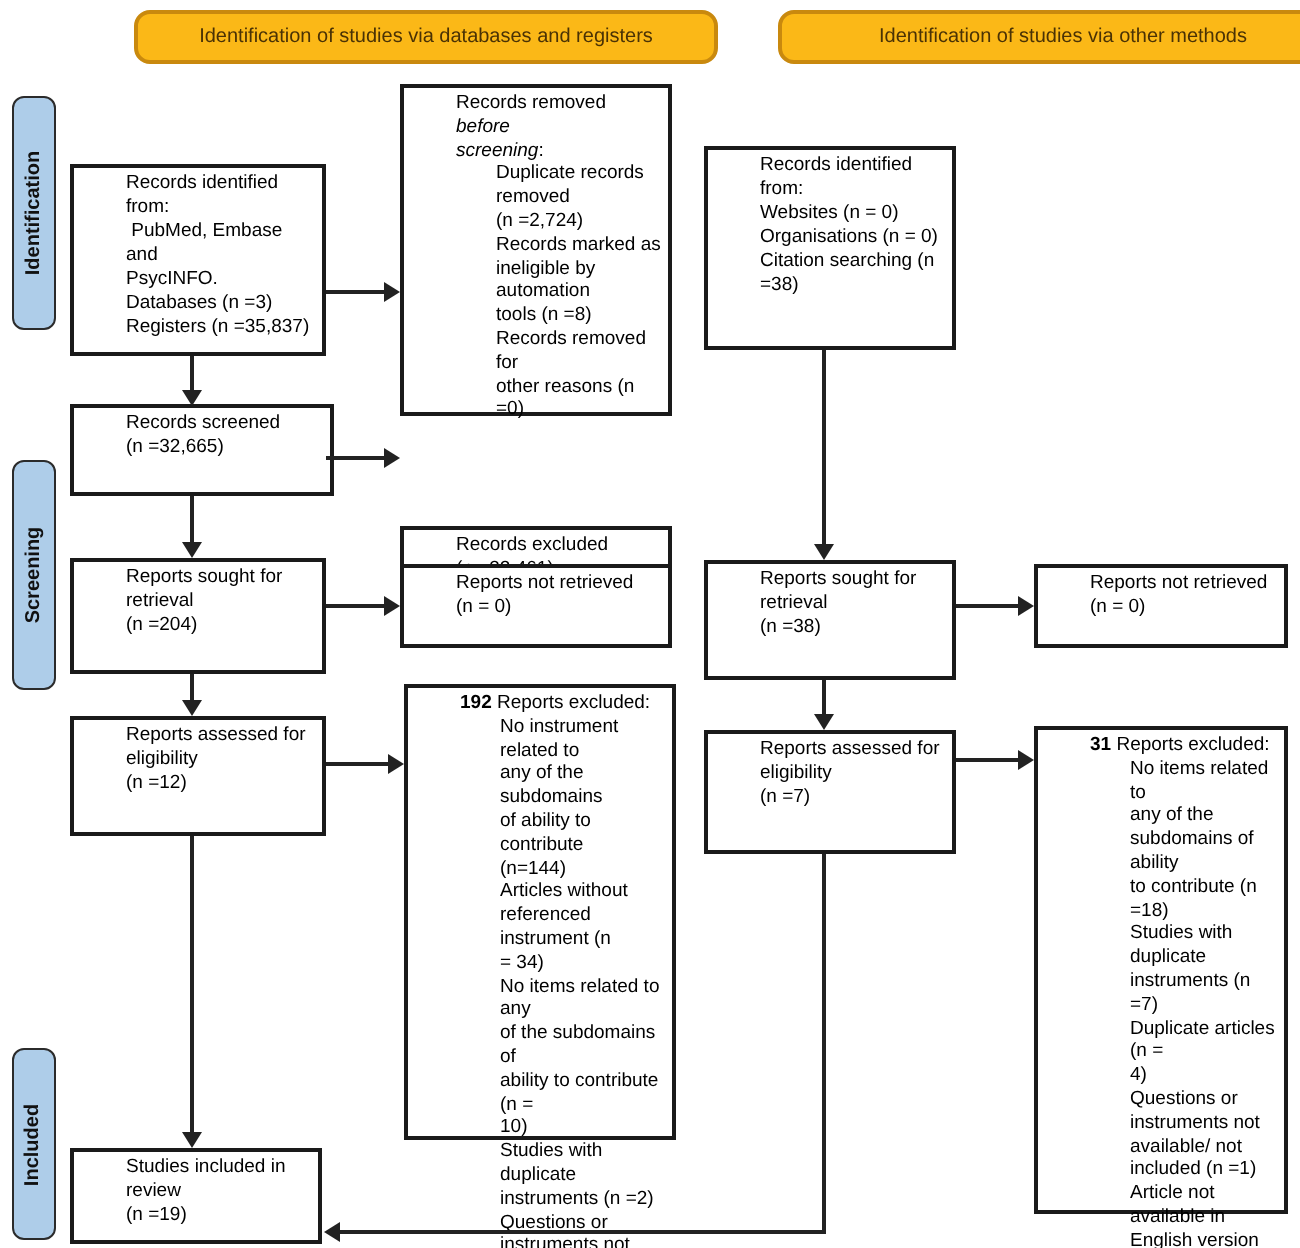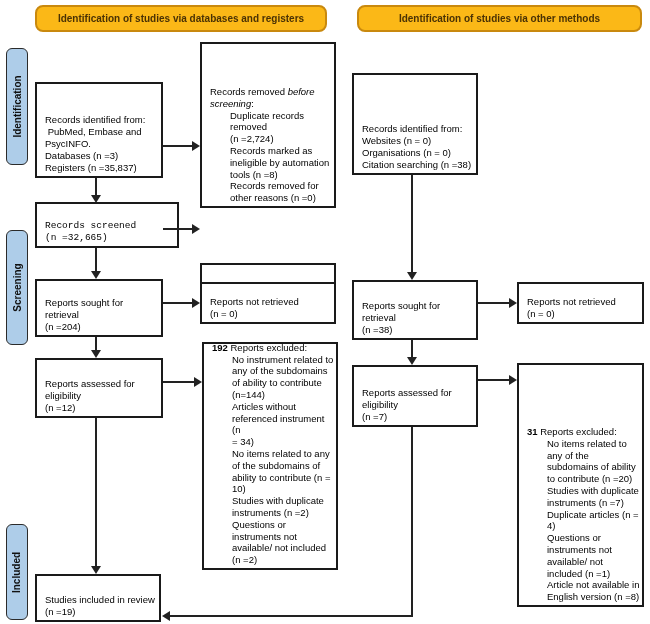--- a/index.html
+++ b/index.html
@@ -11,35 +11,35 @@
   }
   html,body{margin:0;padding:0;background:#ffffff;}
   #figure{
     position:relative;width:650px;height:624px;background:#ffffff;
     font-family:"Liberation Sans","DejaVu Sans",sans-serif;
     color:#000;overflow:hidden;
   }
   .hdr{
     position:absolute;display:flex;align-items:center;justify-content:center;
     background:var(--header-fill);border:2px solid var(--header-border);
-    border-radius:8px;font-weight:bold;font-size:10px;color:#4a3205;
-    text-align:right;box-sizing:border-box;padding:0 10px;
+    border-radius:8px;font-weight:normal;font-size:10px;color:#4a3205;
+    text-align:right;box-sizing:border-box;padding:0 10px;margin-left:32px;
   }
   .stage{
     position:absolute;display:flex;align-items:center;justify-content:center;
     background:var(--stage-fill);border:1.5px solid #2b2b2b;border-radius:6px;
     box-sizing:border-box;
   }
   .stage .rot{
     transform:rotate(-90deg);white-space:nowrap;font-weight:bold;font-size:10px;color:#111;
   }
   .box{
     position:absolute;background:#fff;border:2px solid var(--box-border);
-    box-sizing:border-box;display:flex;flex-direction:column;justify-content:flex-end;
-    font-size:9.5px;line-height:12px;padding:2px 2px 2px 8px;
+    box-sizing:border-box;display:flex;flex-direction:column;justify-content:flex-start;
+    font-size:9.5px;line-height:12px;padding:2px 2px 2px 26px;
   }
   .box .txt{white-space:pre-wrap;}
   .listbox{line-height:11.8px;}
   .listbox .heading{white-space:pre-wrap;}
   .listbox .item{white-space:pre-wrap;margin-left:20px;}
   .vline{position:absolute;width:2px;background:var(--line);}
   .hline{position:absolute;height:2px;background:var(--line);}
   .tri{position:absolute;width:0;height:0;}
   .tri.down{border-left:5px solid transparent;border-right:5px solid transparent;border-top:8px solid var(--line);}
   .tri.right{border-top:5px solid transparent;border-bottom:5px solid transparent;border-left:8px solid var(--line);}
@@ -79,21 +79,21 @@
     <div class="item">Duplicate records
 removed
 (n =2,724)</div>
     <div class="item">Records marked as
 ineligible by automation
 tools (n =8)</div>
     <div class="item">Records removed for
 other reasons (n =0)</div>
   </div>
 
-  <div class="box" style="left:35px;top:202px;width:144px;height:46px;font-family:Liberation Mono, monospace;">
+  <div class="box" style="left:35px;top:202px;width:132px;height:46px;">
     <div class="txt">Records screened
 (n =32,665)</div>
   </div>
 
   <div class="box" style="left:200px;top:219px;width:136px;height:48px;margin-top:44px;">
     <div class="txt">Records excluded
 (n =32,461)</div>
   </div>
 
   <div class="box" style="left:35px;top:279px;width:128px;height:58px;">
@@ -161,21 +161,21 @@
     <div class="txt">Reports assessed for
 eligibility
 (n =7)</div>
   </div>
 
   <div class="box listbox" style="left:517px;top:363px;width:127px;height:244px;">
     <div class="heading"><b>31</b><span> Reports excluded:</span></div>
     <div class="item">No items related to
 any of the
 subdomains of ability
-to contribute (n =20)</div>
+to contribute (n =18)</div>
     <div class="item">Studies with duplicate
 instruments (n =7)</div>
     <div class="item">Duplicate articles (n =
 4)</div>
     <div class="item">Questions or
 instruments not
 available/ not
 included (n =1)</div>
     <div class="item">Article not available in
 English version (n =8)</div>

